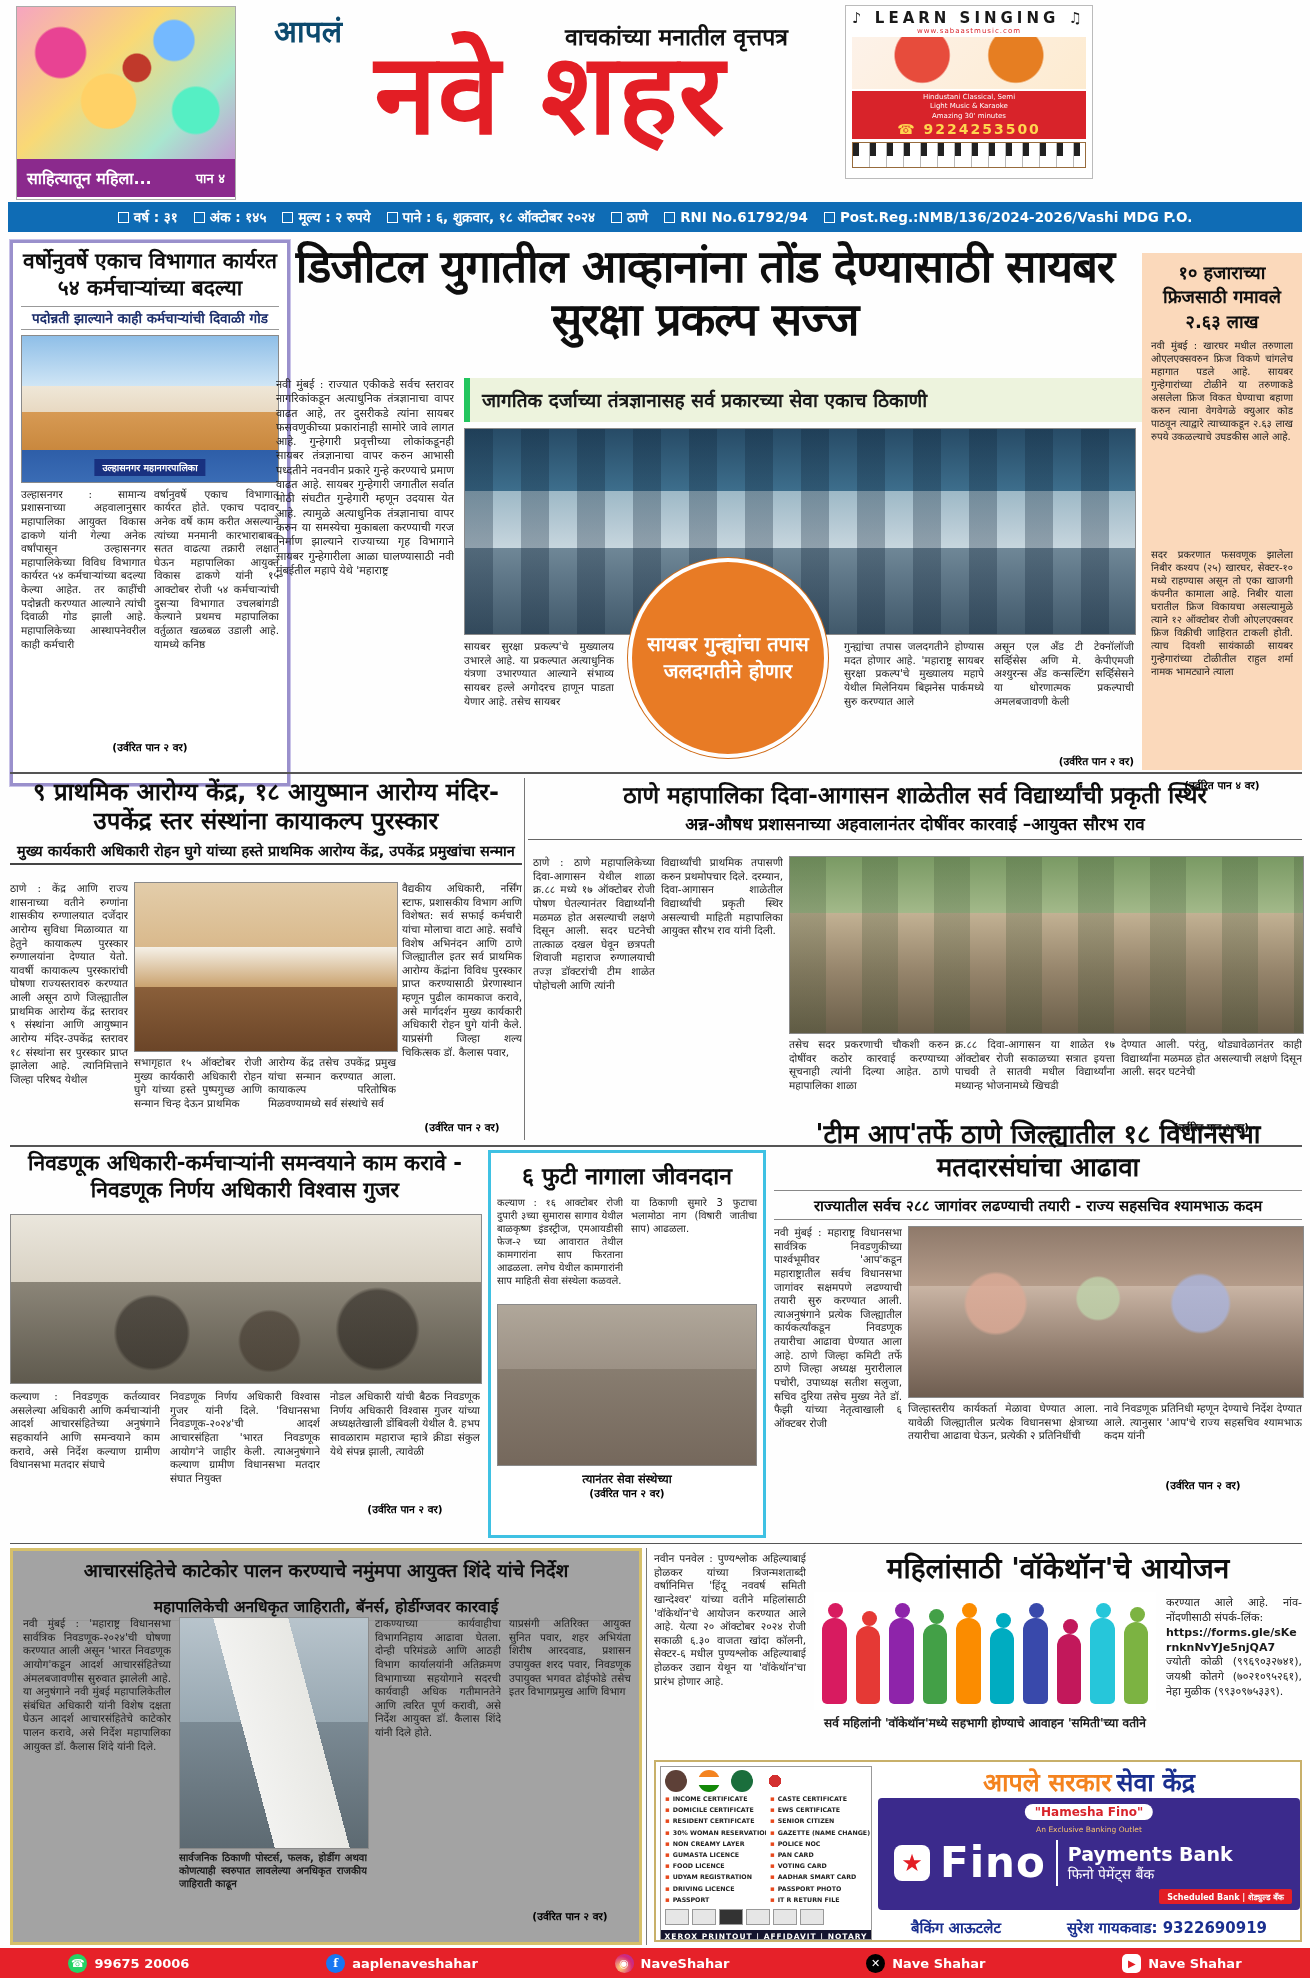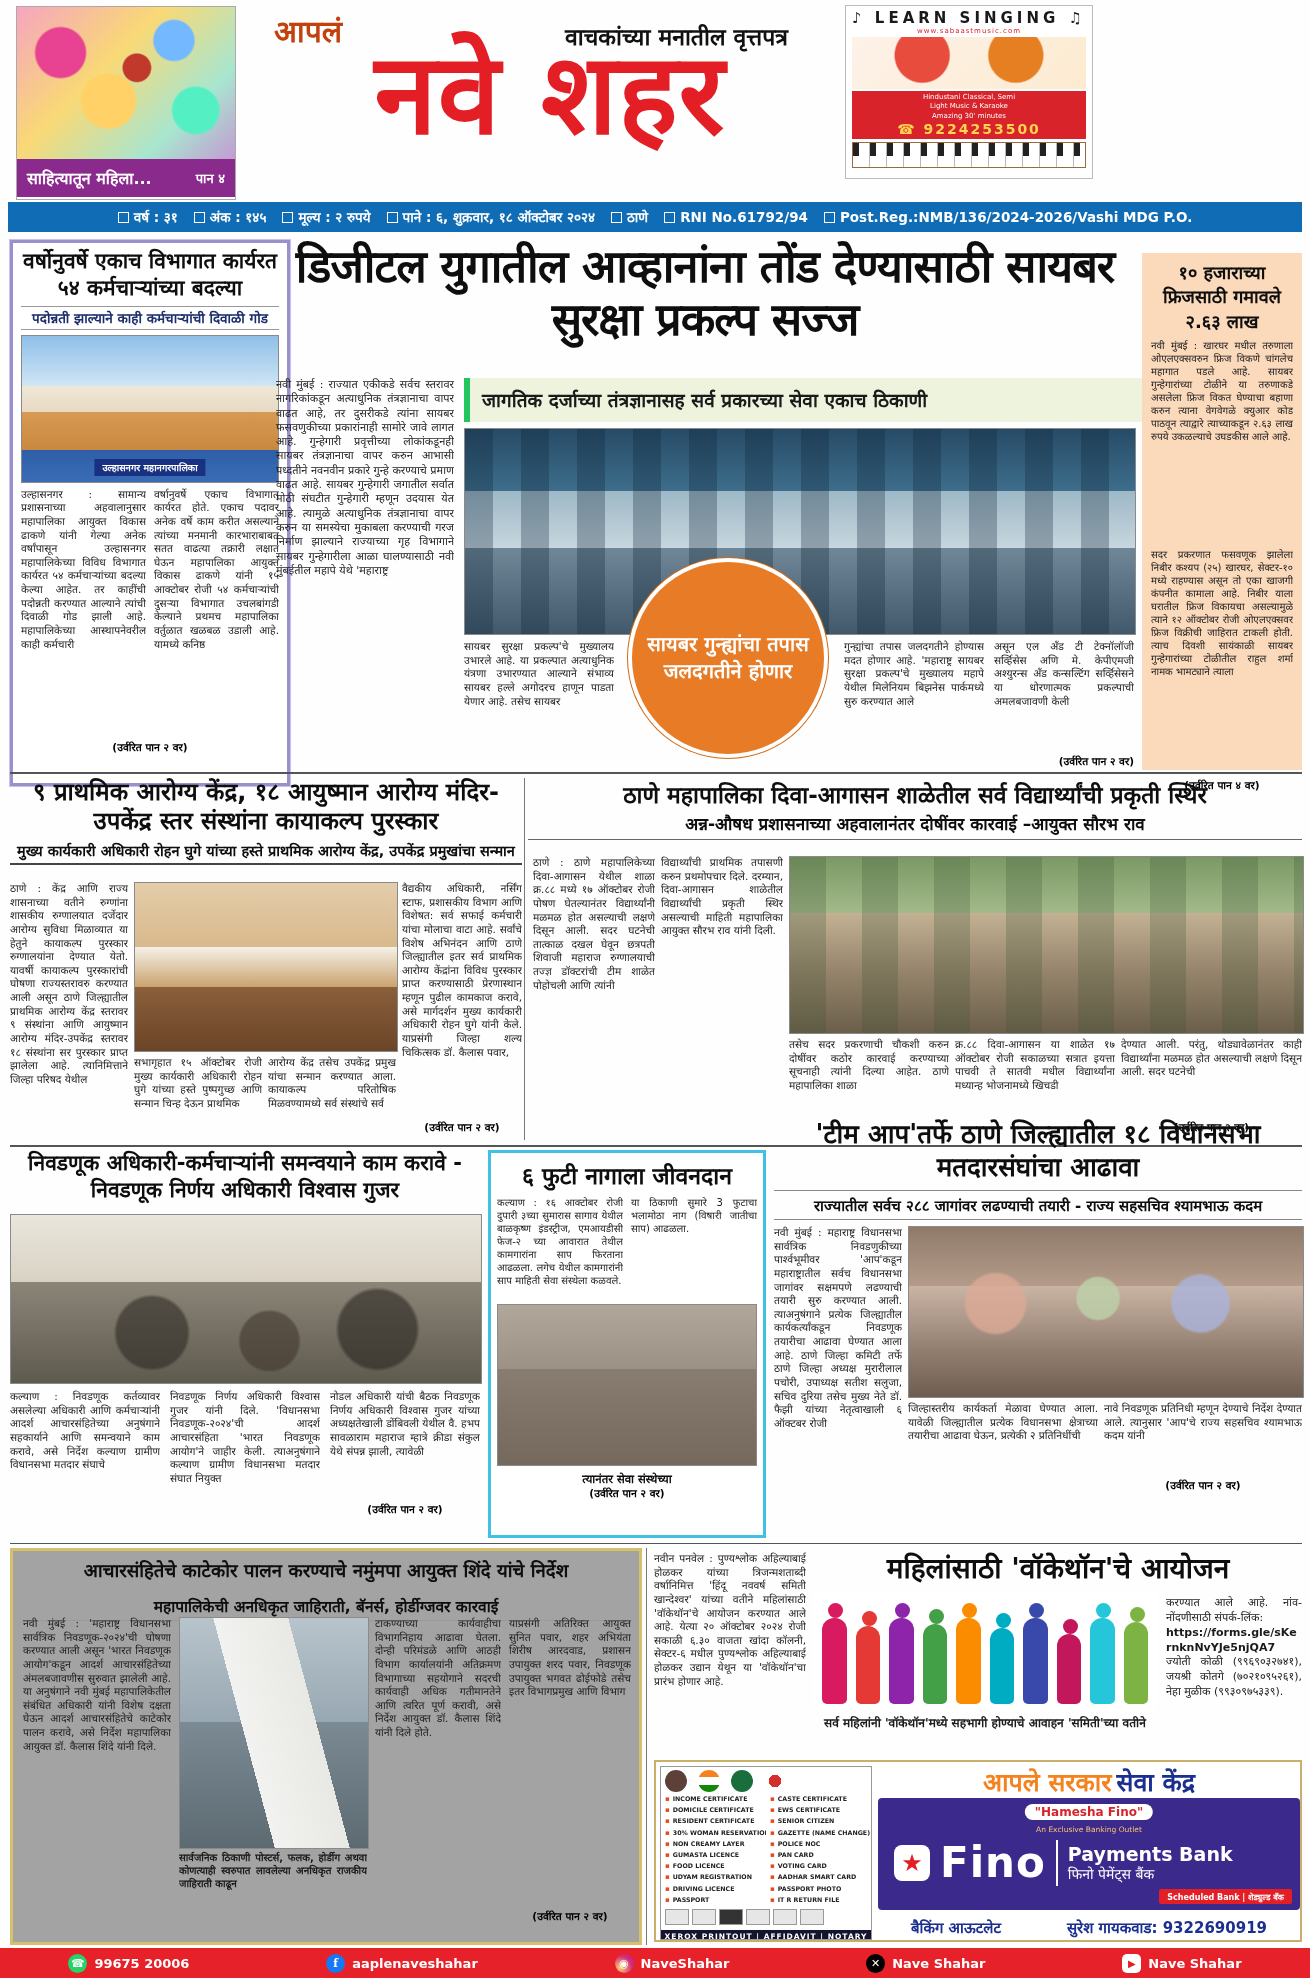--- a/index.html
+++ b/index.html
@@ -18,21 +18,21 @@
   .promo-img{width:100%;height:152px;
     background:
       radial-gradient(circle at 20% 30%, #e84393 0 12%, transparent 13%),
       radial-gradient(circle at 72% 22%, #74b9ff 0 10%, transparent 11%),
       radial-gradient(circle at 42% 62%, #ffd166 0 17%, transparent 18%),
       radial-gradient(circle at 82% 68%, #55efc4 0 11%, transparent 12%),
       radial-gradient(circle at 55% 40%, #c0392b 0 9%, transparent 10%),
       linear-gradient(135deg,#f6a5c0,#f9d976 40%,#a8e6cf 75%,#c39bd3);}
   .promo-bar{height:38px;background:#8b2a8d;color:#fff;display:flex;align-items:center;
     justify-content:space-between;padding:0 10px;font-weight:bold;font-size:16px;}
-  .masthead-prefix{color:#c2410c;font-weight:bold;font-size:30px;}
+  .masthead-prefix{color:#0c4a6e;font-weight:bold;font-size:30px;}
   .masthead-title{color:#e31e25;font-weight:bold;font-size:112px;line-height:1.05;text-align:center;letter-spacing:1px;}
   .tagline{font-weight:bold;font-size:23px;color:#111;}
   .sing-ad{border:1px solid #bbb;background:#fff;overflow:hidden;font-family:"DejaVu Sans",sans-serif;}
   .sing-title{font-weight:bold;font-size:15px;letter-spacing:4px;text-align:center;padding-top:3px;}
   .sing-web{color:#d8232a;font-size:7px;text-align:center;letter-spacing:1px;}
   .sing-kids{height:52px;margin:2px 6px;background:
       radial-gradient(circle at 30% 35%, #e74c3c 0 16%, transparent 17%),
       radial-gradient(circle at 70% 35%, #e67e22 0 16%, transparent 17%),
       linear-gradient(135deg,#fdf2e9,#fdebd0);}
   .sing-ribbon{background:#d8232a;color:#fff;margin:0 6px;padding:2px 4px;text-align:center;}

